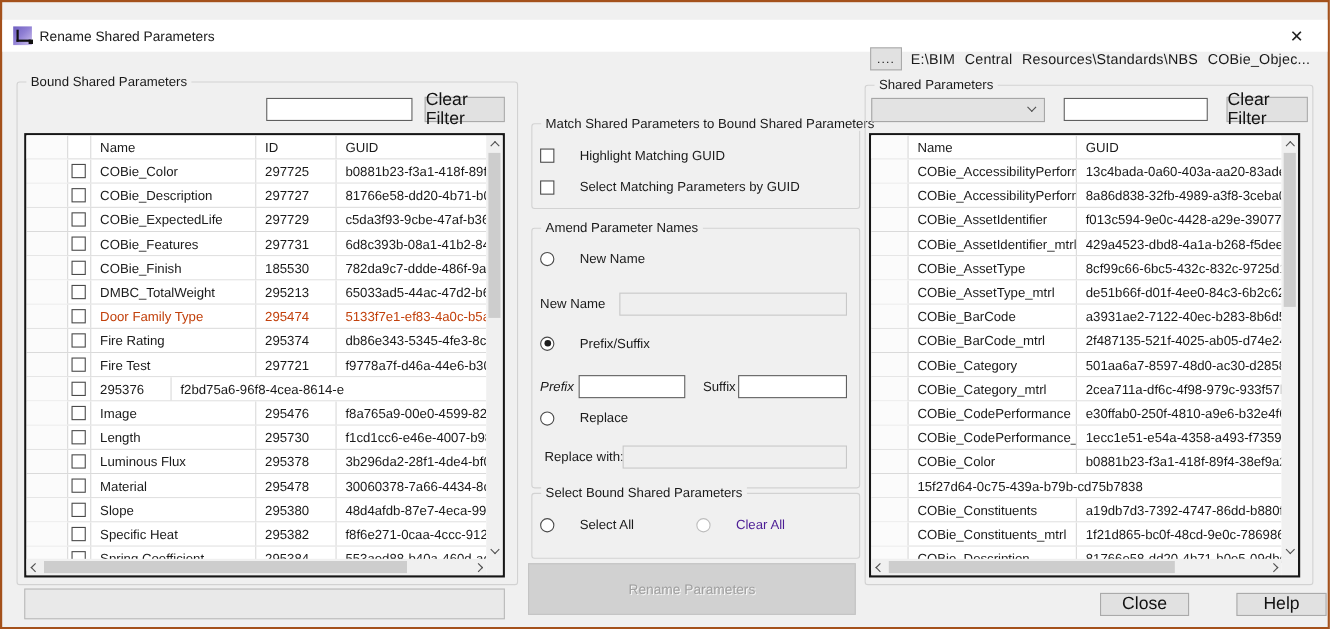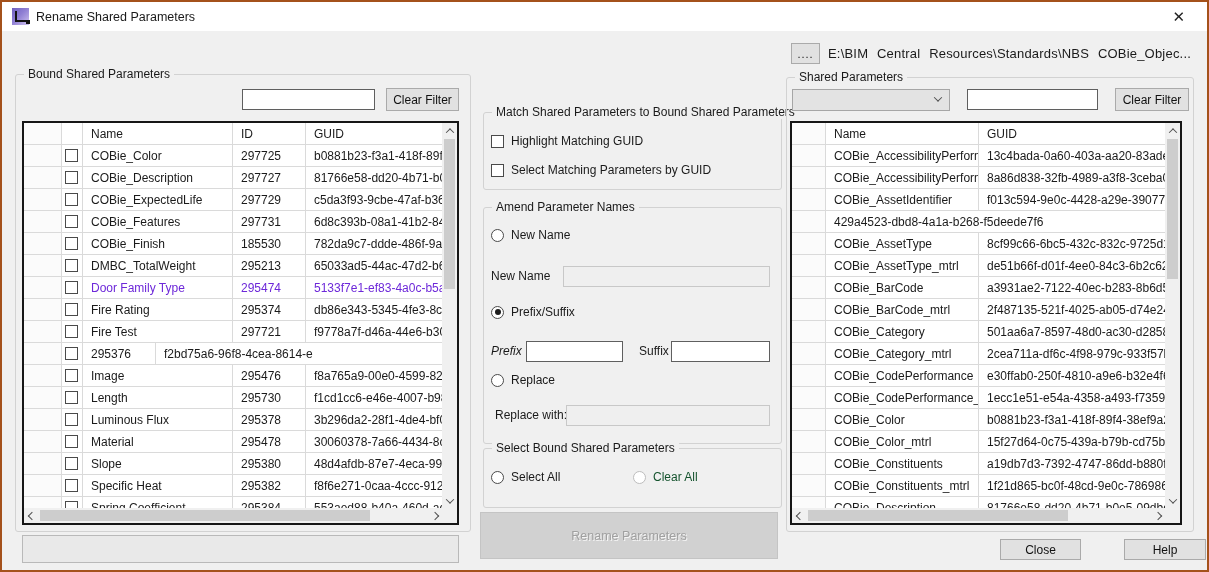--- a/index.html
+++ b/index.html
@@ -2,58 +2,58 @@
 <html><head>
 <meta charset="utf-8">
 <style>
   html,body{margin:0;padding:0;background:#888;}
   #window{
     position:relative;width:1209px;height:572px;box-sizing:border-box;
     background:#f0f0f0;border:2px solid #a4511b;overflow:hidden;
     font-family:"Liberation Sans","DejaVu Sans",sans-serif;font-size:12px;color:#1a1a1a;
   }
   
-  .titlebar{position:absolute;left:0;top:0;right:0;height:29px;background:#ffffff;}
+  .titlebar{position:absolute;left:0;top:16px;right:0;height:29px;background:#ffffff;}
   .app-icon{position:absolute;left:10px;top:6px;width:17px;height:17px;
     background:linear-gradient(135deg,#6f5fc0 0%,#8f7fd4 45%,#cfc2ef 100%);}
   .app-icon:before{content:"";position:absolute;left:3px;top:3px;bottom:3px;width:0;border-left:2px solid #111;}
   .app-icon:after{content:"";position:absolute;left:3px;bottom:3px;right:1px;height:0;border-top:2px solid #111;}
   .app-icon .nub{position:absolute;right:-1px;bottom:1px;width:4px;height:4px;background:#111;}
   .title-text{position:absolute;left:34px;top:8px;font-size:12.5px;}
   .close-x{position:absolute;right:22px;top:6px;font-size:15px;color:#222;cursor:default;}
   
   .groupbox{position:absolute;border:1px solid #d2d2d2;border-radius:3px;}
   .groupbox>.glabel{position:absolute;top:-8px;left:8px;background:#f0f0f0;padding:0 4px;white-space:nowrap;}
   
   .btn{position:absolute;box-sizing:border-box;background:#e1e1e1;border:1px solid #aaaaaa;
-    display:flex;align-items:center;justify-content:center;font-size:12px;color:#111;}
+    display:flex;align-items:center;justify-content:center;font-size:16px;color:#111;}
   .tbox{position:absolute;box-sizing:border-box;background:#fff;border:1px solid #5f5f5f;
     font-family:inherit;font-size:12px;padding:0 4px;outline:none;}
   .tbox.disabled{background:#efefef;border-color:#c8c8c8;}
   .combo{position:absolute;box-sizing:border-box;background:#e3e3e3;border:1px solid #a6a6a6;}
   .combo .cchev{position:absolute;right:8px;top:6px;}
   .checkbox{display:inline-block;width:13px;height:13px;box-sizing:border-box;border:1px solid #4a4a4a;background:#fff;flex:none;}
   .radio{display:inline-block;width:13px;height:13px;box-sizing:border-box;border:1px solid #4a4a4a;background:#fff;border-radius:50%;position:relative;flex:none;}
   .radio.sel:after{content:"";position:absolute;left:2.5px;top:2.5px;width:6px;height:6px;border-radius:50%;background:#1c1c1c;}
   .radio.dis{border-color:#bdbdbd;}
-  .ctl-row{position:absolute;display:flex;align-items:center;gap:7px;white-space:nowrap;}
-  .dis-label{color:#14532d;}
+  .ctl-row{position:absolute;display:flex;align-items:center;gap:23px;white-space:nowrap;}
+  .dis-label{color:#4c1d95;}
   
   .table{position:absolute;box-sizing:border-box;background:#fff;border:2px solid #161616;overflow:hidden;}
   .thead,.trow{display:flex;height:22px;box-sizing:border-box;border-bottom:1px solid #dadada;background:#fff;}
   .cell{box-sizing:border-box;padding:4px 4px 0 8px;border-right:1px solid #dadada;
     overflow:hidden;white-space:nowrap;font-size:12px;}
   .c-rowhdr{width:38px;background:#fbfbfb;}
   .c-chk{width:21px;padding:4px 0 0 3px;}
   .c-name{width:150px;}
   .c-id{width:73px;}
   .c-guid{flex:1;border-right:none;}
   .rt .c-rowhdr{width:34px;}
   .rt .c-name{width:153px;}
-  .trow.hl .c-name,.trow.hl .c-id,.trow.hl .c-guid{color:#6d28d9;}
+  .trow.hl .c-name,.trow.hl .c-id,.trow.hl .c-guid{color:#c2410c;}
   .tbody{position:absolute;left:0;top:22px;right:15px;bottom:0;overflow:hidden;}
   .thead{position:absolute;left:0;top:0;right:15px;}
   
   .vscroll{position:absolute;top:0;right:0;bottom:15px;width:15px;background:#f0f0f0;z-index:5;}
   .hscroll{position:absolute;left:0;right:15px;bottom:0;height:15px;background:#f0f0f0;z-index:6;}
   .sb-corner{position:absolute;right:0;bottom:0;width:15px;height:15px;background:#f0f0f0;z-index:6;}
   .sb-btn{position:absolute;width:15px;height:15px;display:flex;align-items:center;justify-content:center;}
   .vthumb{position:absolute;left:2px;width:11px;background:#cdcdcd;}
   .hthumb{position:absolute;top:2px;height:11px;background:#cdcdcd;}
   .ch{display:block;width:5px;height:5px;border-style:solid;border-color:#4f4f4f;border-width:1.5px 1.5px 0 0;}
@@ -330,20 +330,21 @@
           <div class="cell c-name">COBie_AccessibilityPerform...</div>
           <div class="cell c-guid">8a86d838-32fb-4989-a3f8-3ceba0eb4c</div>
         </div>
         <div class="trow">
           <div class="cell c-rowhdr"></div>
           <div class="cell c-name">COBie_AssetIdentifier</div>
           <div class="cell c-guid">f013c594-9e0c-4428-a29e-390773fdf1</div>
         </div>
         <div class="trow">
           <div class="cell c-rowhdr"></div>
+          <div class="cell c-name">COBie_AssetIdentifier_mtrl</div>
           <div class="cell c-guid">429a4523-dbd8-4a1a-b268-f5deede7f6</div>
         </div>
         <div class="trow">
           <div class="cell c-rowhdr"></div>
           <div class="cell c-name">COBie_AssetType</div>
           <div class="cell c-guid">8cf99c66-6bc5-432c-832c-9725d11d8</div>
         </div>
         <div class="trow">
           <div class="cell c-rowhdr"></div>
           <div class="cell c-name">COBie_AssetType_mtrl</div>
@@ -379,21 +380,20 @@
           <div class="cell c-name">COBie_CodePerformance_...</div>
           <div class="cell c-guid">1ecc1e51-e54a-4358-a493-f7359171f7</div>
         </div>
         <div class="trow">
           <div class="cell c-rowhdr"></div>
           <div class="cell c-name">COBie_Color</div>
           <div class="cell c-guid">b0881b23-f3a1-418f-89f4-38ef9a2141b</div>
         </div>
         <div class="trow">
           <div class="cell c-rowhdr"></div>
-          <div class="cell c-name">COBie_Color_mtrl</div>
           <div class="cell c-guid">15f27d64-0c75-439a-b79b-cd75b7838</div>
         </div>
         <div class="trow">
           <div class="cell c-rowhdr"></div>
           <div class="cell c-name">COBie_Constituents</div>
           <div class="cell c-guid">a19db7d3-7392-4747-86dd-b880f033b</div>
         </div>
         <div class="trow">
           <div class="cell c-rowhdr"></div>
           <div class="cell c-name">COBie_Constituents_mtrl</div>

